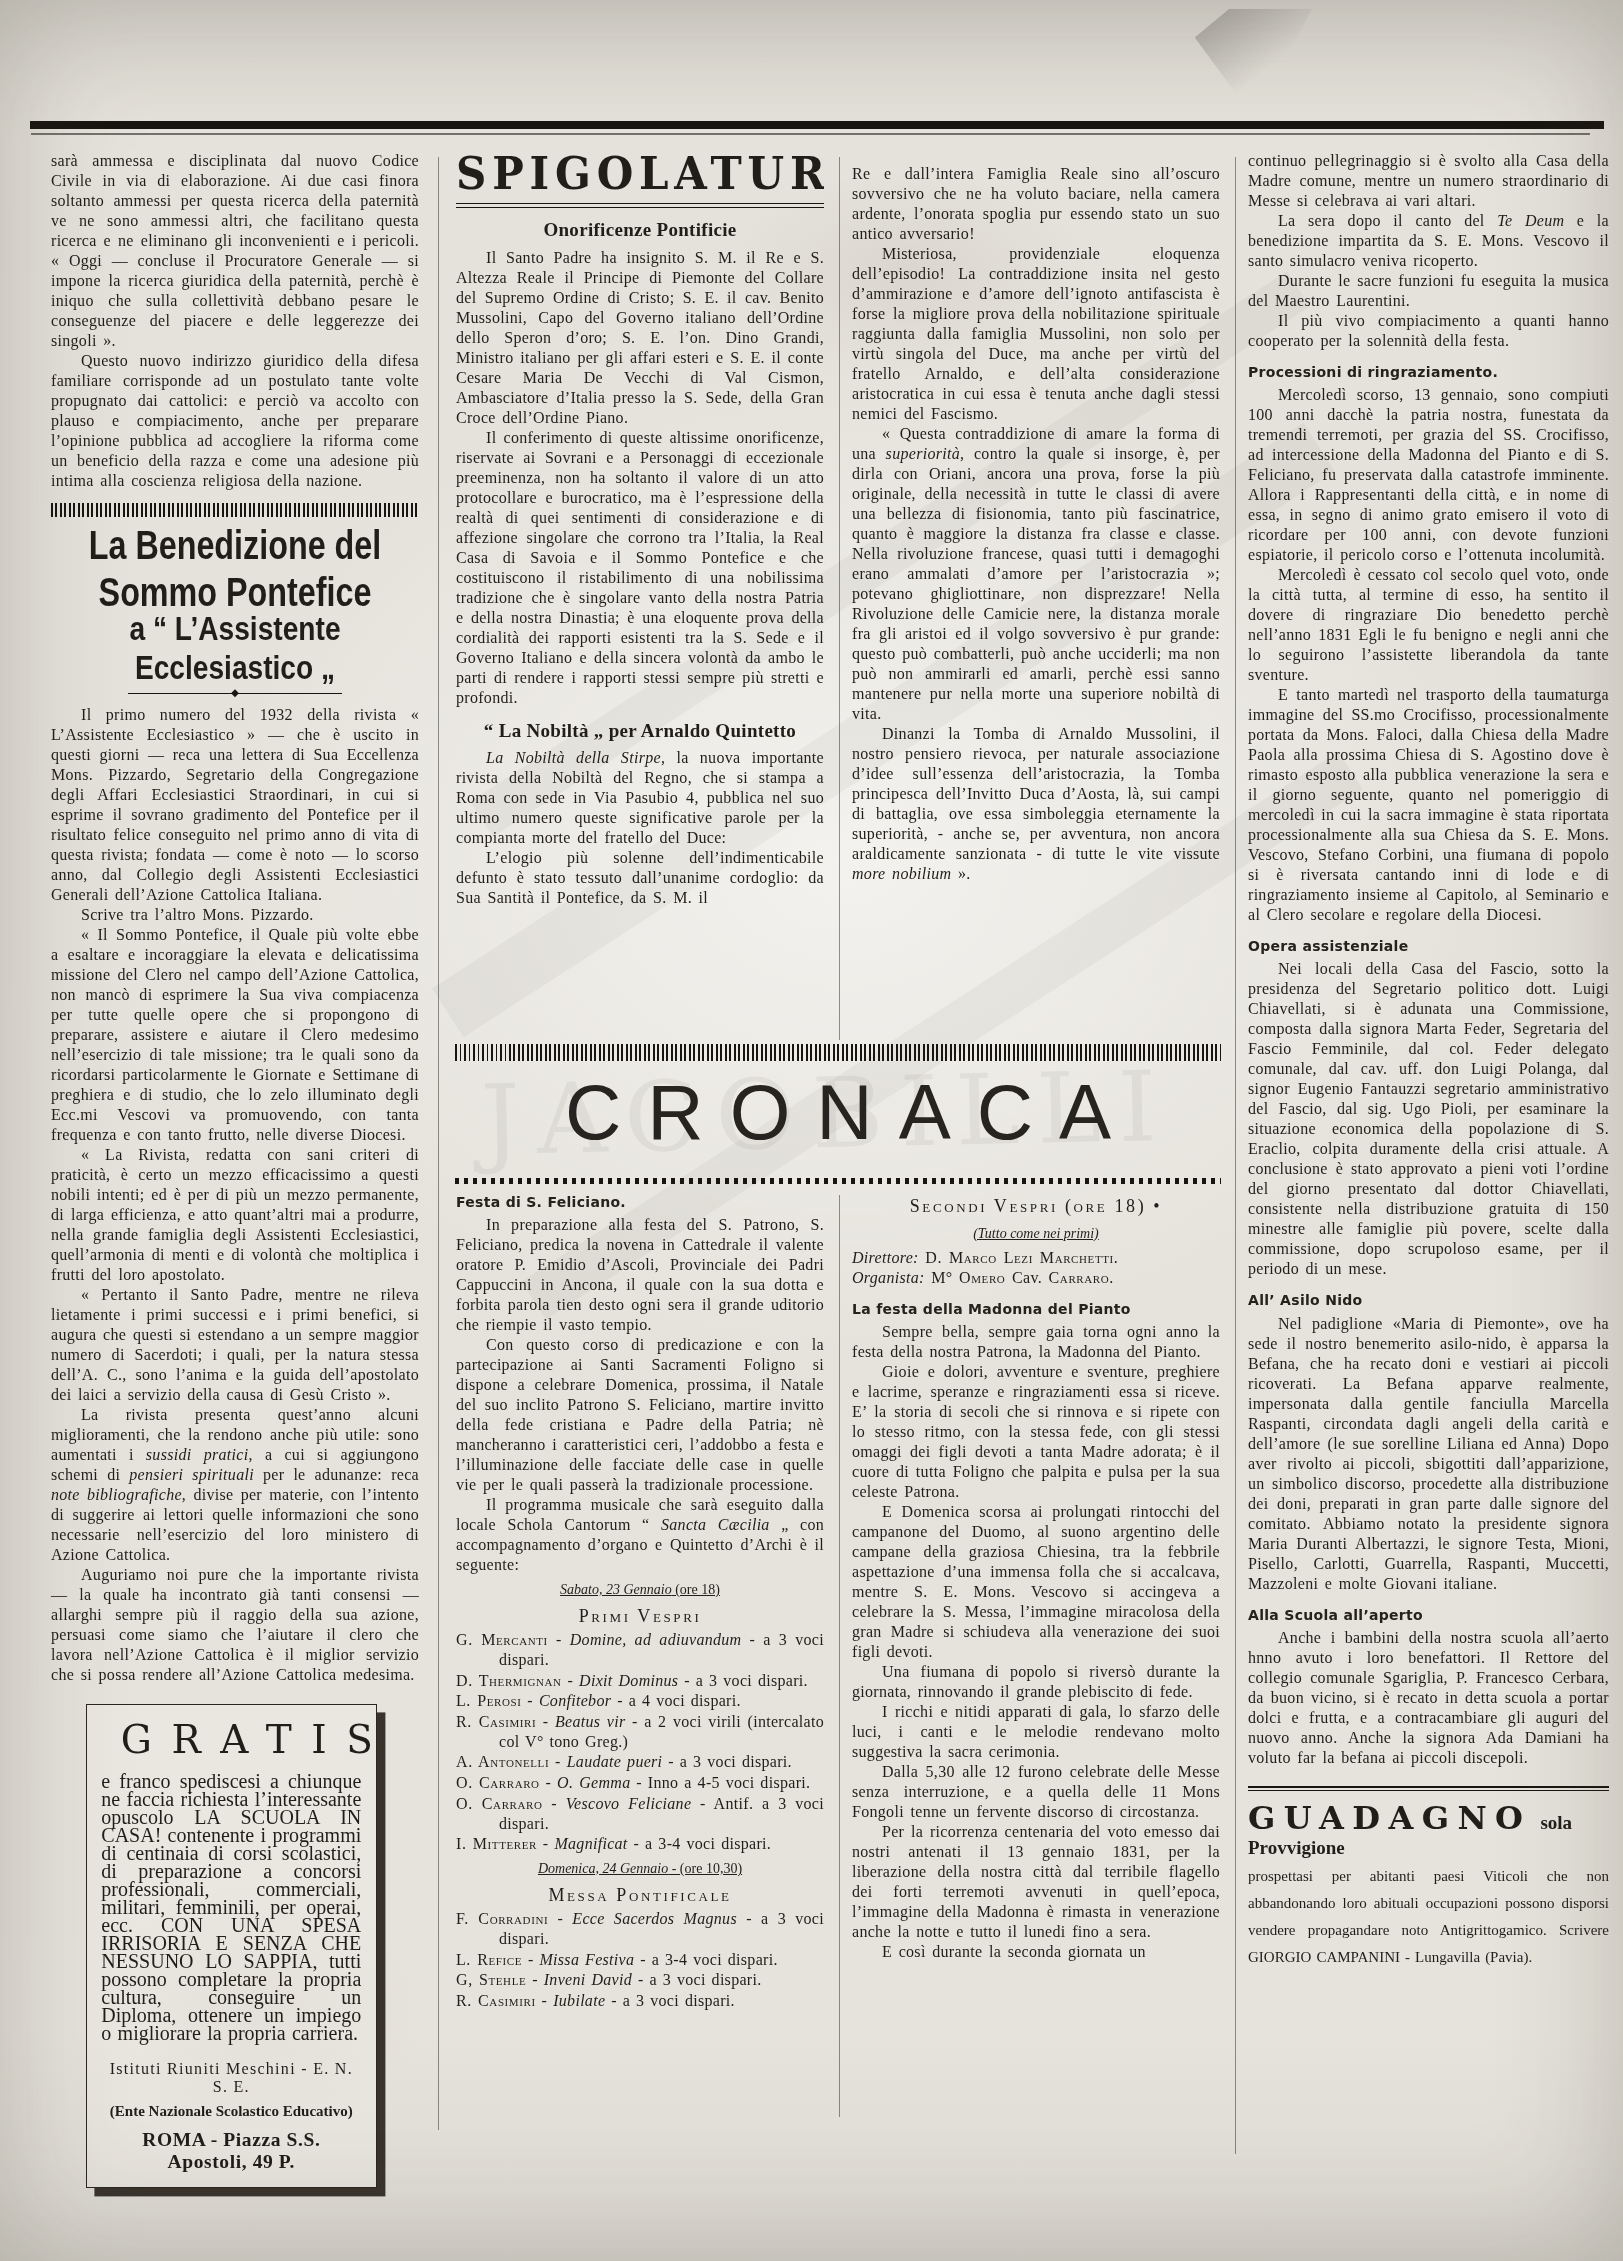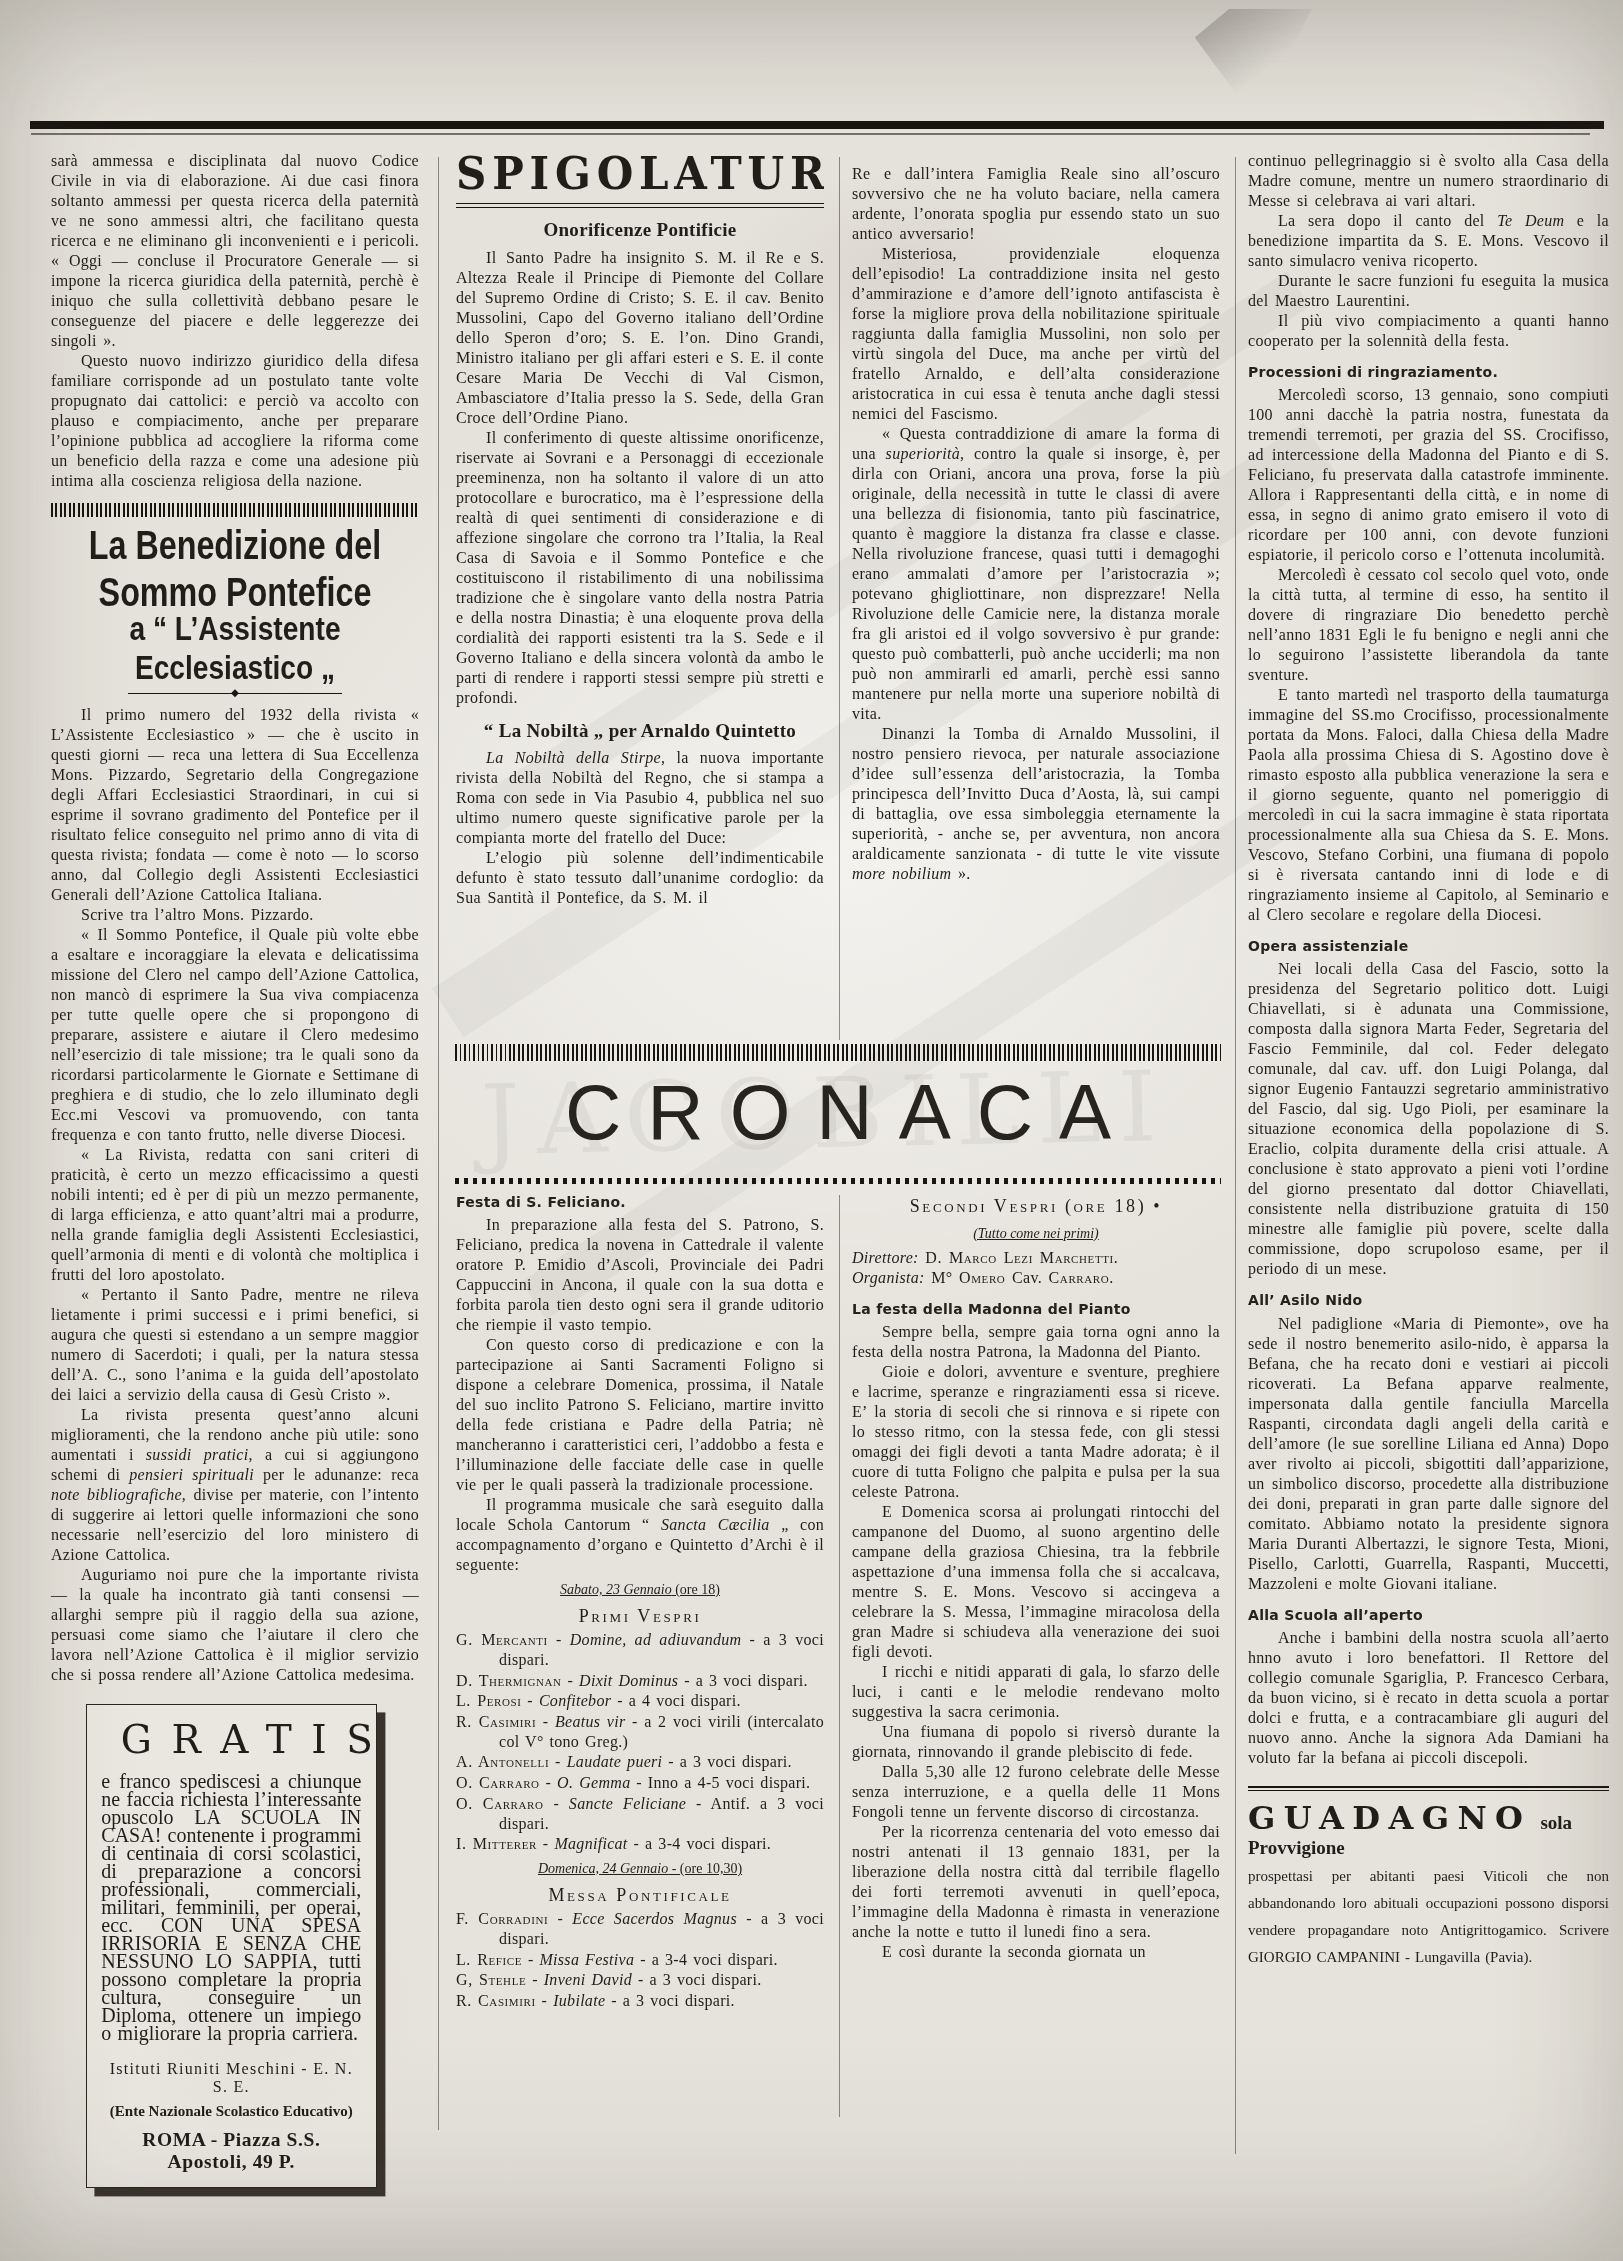--- a/index.html
+++ b/index.html
@@ -173,43 +173,43 @@
         <p class="p">Con questo corso di predicazione e con la partecipazione ai Santi Sacramenti Foligno si dispone a celebrare Domenica, prossima, il Natale del suo inclito Patrono S. Feliciano, martire invitto della fede cristiana e Padre della Patria; nè mancheranno i caratteristici ceri, l’addobbo a festa e l’illuminazione delle facciate delle case in quelle vie per le quali passerà la tradizionale processione.</p>
         <p class="p">Il programma musicale che sarà eseguito dalla locale Schola Cantorum “ <i>Sancta Cæcilia</i> „ con accompagnamento d’organo e Quintetto d’Archi è il seguente:</p>
         <div class="ci"><i>Sabato, 23 Gennaio</i> (ore 18)</div>
         <div class="cc">Primi Vespri</div>
         <div class="li"><span class="sc">G. Mercanti</span> - <i>Domine, ad adiuvandum</i> - a 3 voci dispari.</div>
         <div class="li"><span class="sc">D. Thermignan</span> - <i>Dixit Dominus</i> - a 3 voci dispari.</div>
         <div class="li"><span class="sc">L. Perosi</span> - <i>Confitebor</i> - a 4 voci dispari.</div>
         <div class="li"><span class="sc">R. Casimiri</span> - <i>Beatus vir</i> - a 2 voci virili (intercalato col V° tono Greg.)</div>
         <div class="li"><span class="sc">A. Antonelli</span> - <i>Laudate pueri</i> - a 3 voci dispari.</div>
         <div class="li"><span class="sc">O. Carraro</span> - <i>O. Gemma</i> - Inno a 4-5 voci dispari.</div>
-        <div class="li"><span class="sc">O. Carraro</span> - <i>Sancte Feliciane</i> - Antif. a 3 voci dispari.</div>
+        <div class="li"><span class="sc">O. Carraro</span> - <i>Vescovo Feliciane</i> - Antif. a 3 voci dispari.</div>
         <div class="li"><span class="sc">I. Mitterer</span> - <i>Magnificat</i> - a 3-4 voci dispari.</div>
         <div class="ci"><i>Domenica, 24 Gennaio</i> - (ore 10,30)</div>
         <div class="cc">Messa Pontificale</div>
         <div class="li"><span class="sc">F. Corradini</span> - <i>Ecce Sacerdos Magnus</i> - a 3 voci dispari.</div>
         <div class="li"><span class="sc">L. Refice</span> - <i>Missa Festiva</i> - a 3-4 voci dispari.</div>
         <div class="li"><span class="sc">G, Stehle</span> - <i>Inveni David</i> - a 3 voci dispari.</div>
         <div class="li"><span class="sc">R. Casimiri</span> - <i>Iubilate</i> - a 3 voci dispari.</div>
       </div>
   </section>
 
   <section class="col" id="col3bot">
     <div class="blocks">
         <div class="cc">Secondi Vespri (ore 18)  •</div>
         <div class="ci"><i>(Tutto come nei primi)</i></div>
         <p class="p pni"><i>Direttore:</i> <span class="sc">D. Marco Lezi Marchetti</span>.</p>
         <p class="p pni"><i>Organista:</i> M° <span class="sc">Omero</span> Cav. <span class="sc">Carraro</span>.</p>
         <h3 class="subl">La festa della Madonna del Pianto</h3>
         <p class="p">Sempre bella, sempre gaia torna ogni anno la festa della nostra Patrona, la Madonna del Pianto.</p>
         <p class="p">Gioie e dolori, avventure e sventure, preghiere e lacrime, speranze e ringraziamenti essa si riceve. E’ la storia di secoli che si rinnova e si ripete con lo stesso ritmo, con la stessa fede, con gli stessi omaggi dei figli devoti a tanta Madre adorata; è il cuore di tutta Foligno che palpita e pulsa per la sua celeste Patrona.</p>
         <p class="p">E Domenica scorsa ai prolungati rintocchi del campanone del Duomo, al suono argentino delle campane della graziosa Chiesina, tra la febbrile aspettazione d’una immensa folla che si accalcava, mentre S. E. Mons. Vescovo si accingeva a celebrare la S. Messa, l’immagine miracolosa della gran Madre si schiudeva alla venerazione dei suoi figli devoti.</p>
+        <p class="p">Una fiumana di popolo si riversò durante la giornata, rinnovando il grande plebiscito di fede.</p>
         <p class="p">I ricchi e nitidi apparati di gala, lo sfarzo delle luci, i canti e le melodie rendevano molto suggestiva la sacra cerimonia.</p>
-        <p class="p">Una fiumana di popolo si riversò durante la giornata, rinnovando il grande plebiscito di fede.</p>
         <p class="p">Dalla 5,30 alle 12 furono celebrate delle Messe senza interruzione, e a quella delle 11 Mons Fongoli tenne un fervente discorso di circostanza.</p>
         <p class="p">Per la ricorrenza centenaria del voto emesso dai nostri antenati il 13 gennaio 1831, per la liberazione della nostra città dal terribile flagello dei forti terremoti avvenuti in quell’epoca, l’immagine della Madonna è rimasta in venerazione anche la notte e tutto il lunedi fino a sera.</p>
         <p class="p">E così durante la  seconda giornata un</p>
       </div>
   </section>
 
   <section class="col" id="col4">
     <div class="blocks">
         <p class="p pni">continuo pellegrinaggio si è svolto alla Casa della Madre comune, mentre un numero straordinario di Messe si celebrava ai vari altari.</p>
         <p class="p">La sera dopo il canto del <i>Te Deum</i> e la benedizione impartita da S. E. Mons. Vescovo il santo simulacro veniva ricoperto.</p>

